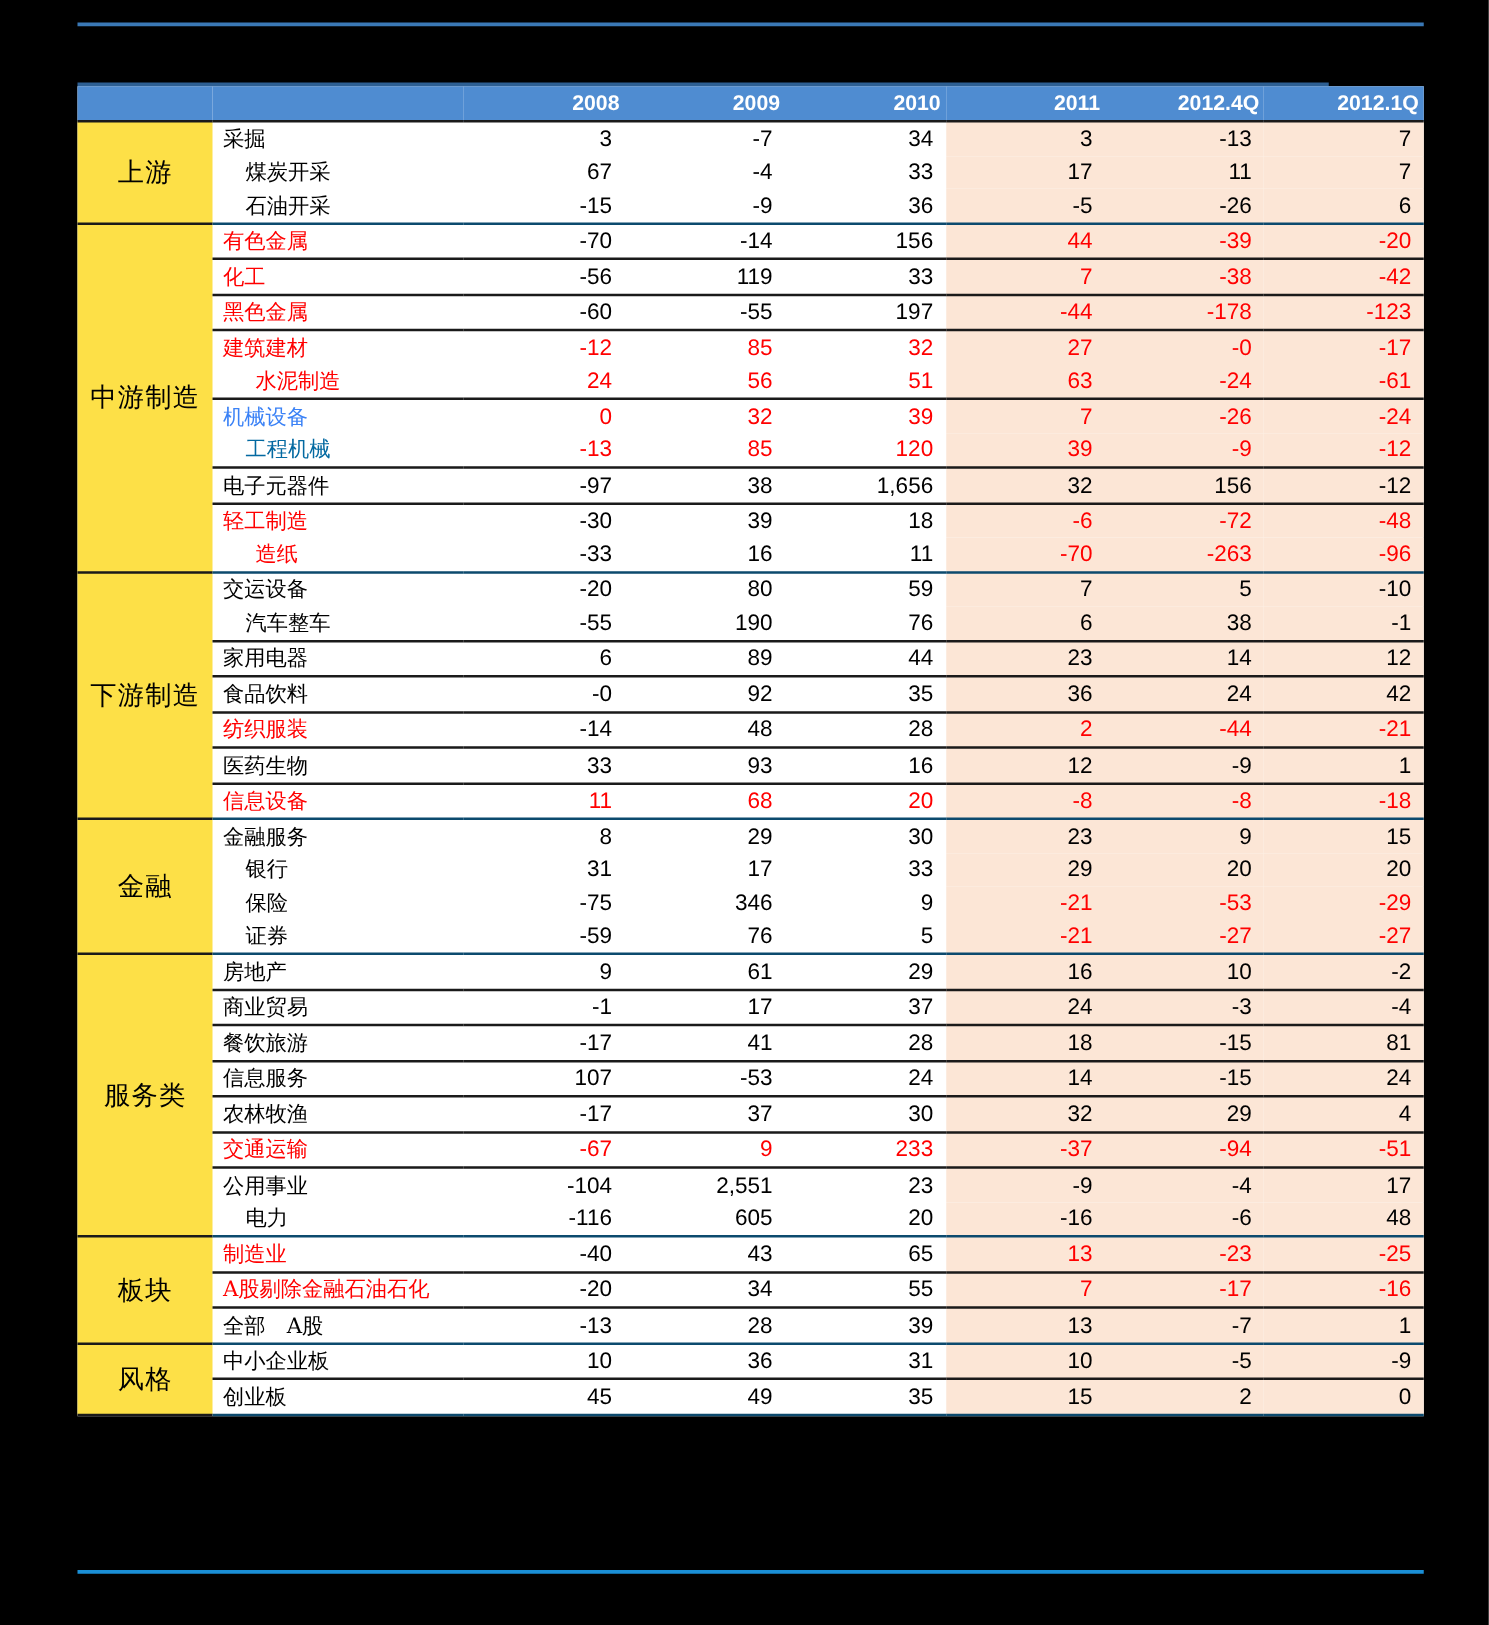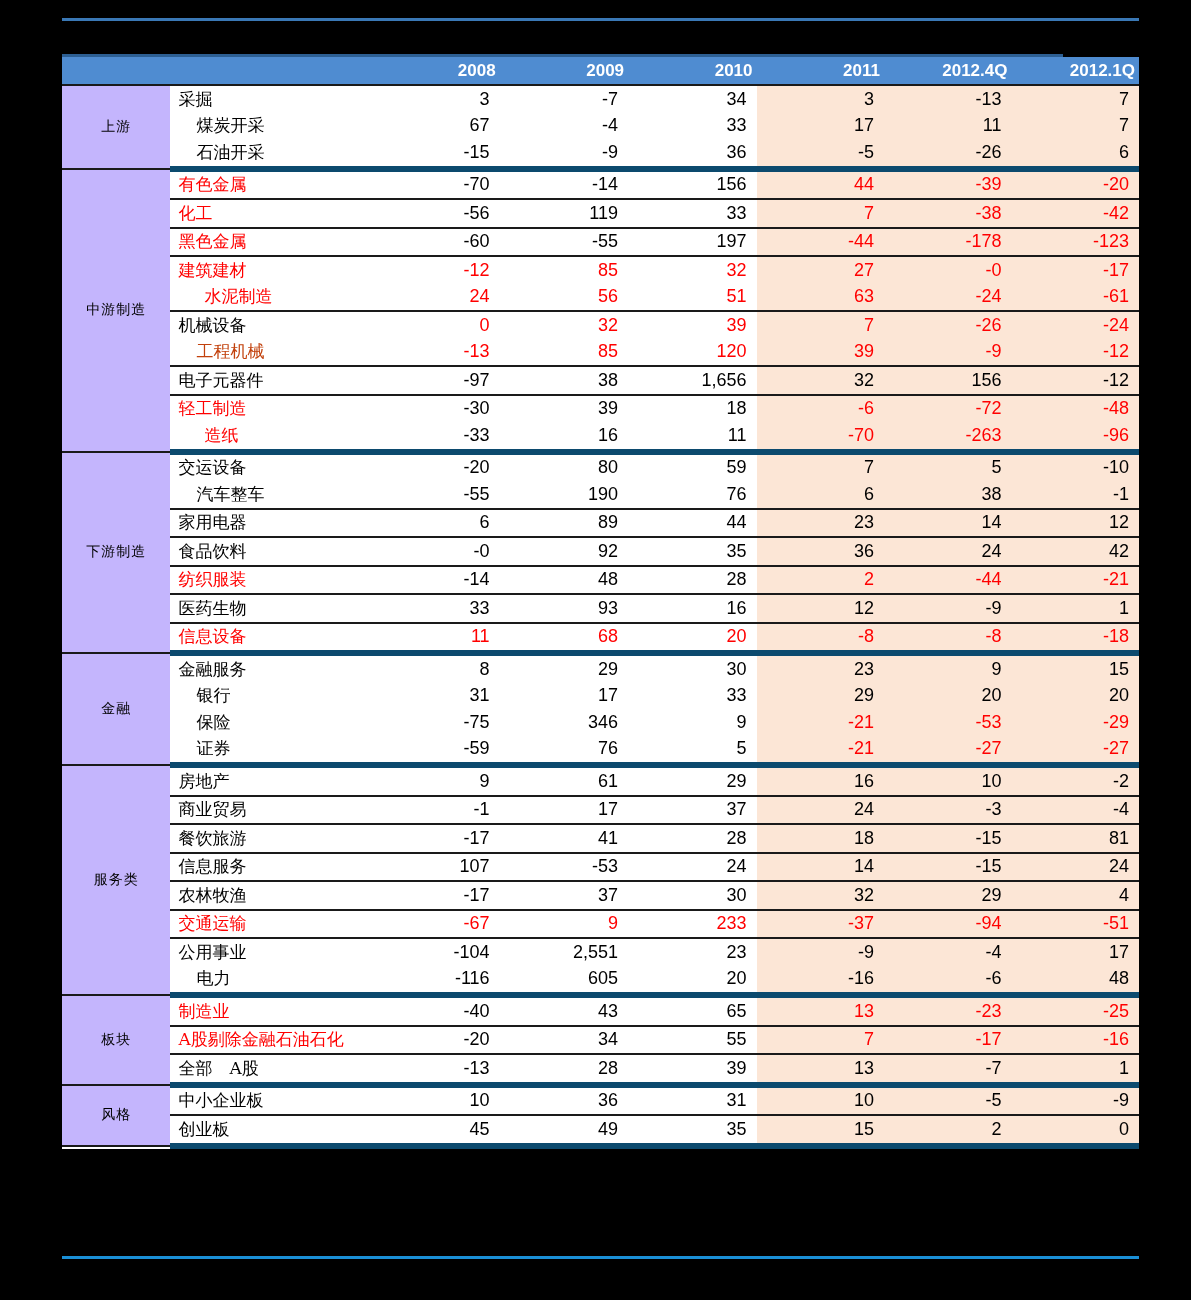--- a/index.html
+++ b/index.html
@@ -2,44 +2,44 @@
 <html><head>
 <meta charset="utf-8">
 <style>
   html, body { margin:0; padding:0; }
   body {
     width:1191px; height:1300px; background:#000000; position:relative; overflow:hidden;
     font-family:"Liberation Sans", "DejaVu Sans", sans-serif;
   }
   .rule-top { position:absolute; left:62px; top:18px; width:1077px; height:3px; background:#3a78b5; }
   .rule-bottom { position:absolute; left:62px; top:1256px; width:1077px; height:3px; background:#1a8fd6; }
-  .table-wrap { position:absolute; left:62px; top:54px; width:1001px; }
+  .table-wrap { position:absolute; left:62px; top:66px; width:1001px; }
   .header-bar-top { height:3px; background:#2d5f93; }
   table { border-collapse:collapse; width:1077px; table-layout:fixed; background:#ffffff; }
   col.c-group { width:108px; }
   col.c-name { width:200px; }
   col.c-num { width:128px; }
   col.c-hl { width:127px; }
   thead th {
     background:#4f8cd1; color:#ffffff; font-weight:bold; font-size:17px;
     height:27px; padding:0 4px 0 0; text-align:right; border-bottom:2px solid #1a1a1a;
   }
   thead th.blank { text-align:left; }
   td { height:26.5px; font-size:18px; padding:0; color:#000; }
   td.group {
-    text-align:center; vertical-align:middle; font-size:14px; letter-spacing:1px;
-    background:#c4b5fd; border-bottom:2px solid #1a1a1a;
+    text-align:center; vertical-align:middle; font-size:21px; letter-spacing:1px;
+    background:#fde047; border-bottom:2px solid #1a1a1a;
   }
   td.name { text-align:left; padding-left:8px; white-space:nowrap; font-family:"DejaVu Serif", "Liberation Serif", serif; font-size:17px; }
   td.name.indent1 { padding-left:26px; }
   td.name.indent2 { padding-left:34px; }
   td.num { text-align:right; padding-right:10px; }
   td.hl { background:#fce6d6; }
   tr.sep td:not(.group) { border-top:2px solid #1a1a1a; }
-  tr.block-end td { border-bottom:6px solid #0c4a6e;margin-left:30px; }
+  tr.block-end td { border-bottom:2px solid #0c4a6e;margin-left:30px; }
   td.num.red { color:#ff0000; }
 </style>
 </head>
 <body>
 
 <div class="rule-top"></div>
 
 <div class="table-wrap">
   <div class="header-bar-top"></div>
   <table>
@@ -134,30 +134,30 @@
         <tr>
           <td class="name indent2" style="color: rgb(255, 0, 0);">水泥制造</td>
           <td class="num red">24</td>
           <td class="num red">56</td>
           <td class="num red">51</td>
           <td class="num hl red">63</td>
           <td class="num hl red">-24</td>
           <td class="num hl red">-61</td>
         </tr>
         <tr class="sep">
-          <td class="name" style="color: #000000;">机械设备</td>
+          <td class="name" style="color: #3b82f6;">机械设备</td>
           <td class="num red">0</td>
           <td class="num red">32</td>
           <td class="num red">39</td>
           <td class="num hl red">7</td>
           <td class="num hl red">-26</td>
           <td class="num hl red">-24</td>
         </tr>
         <tr>
-          <td class="name indent1" style="color: #c2410c;">工程机械</td>
+          <td class="name indent1" style="color: #0369a1;">工程机械</td>
           <td class="num red">-13</td>
           <td class="num red">85</td>
           <td class="num red">120</td>
           <td class="num hl red">39</td>
           <td class="num hl red">-9</td>
           <td class="num hl red">-12</td>
         </tr>
         <tr class="sep">
           <td class="name">电子元器件</td>
           <td class="num">-97</td>

